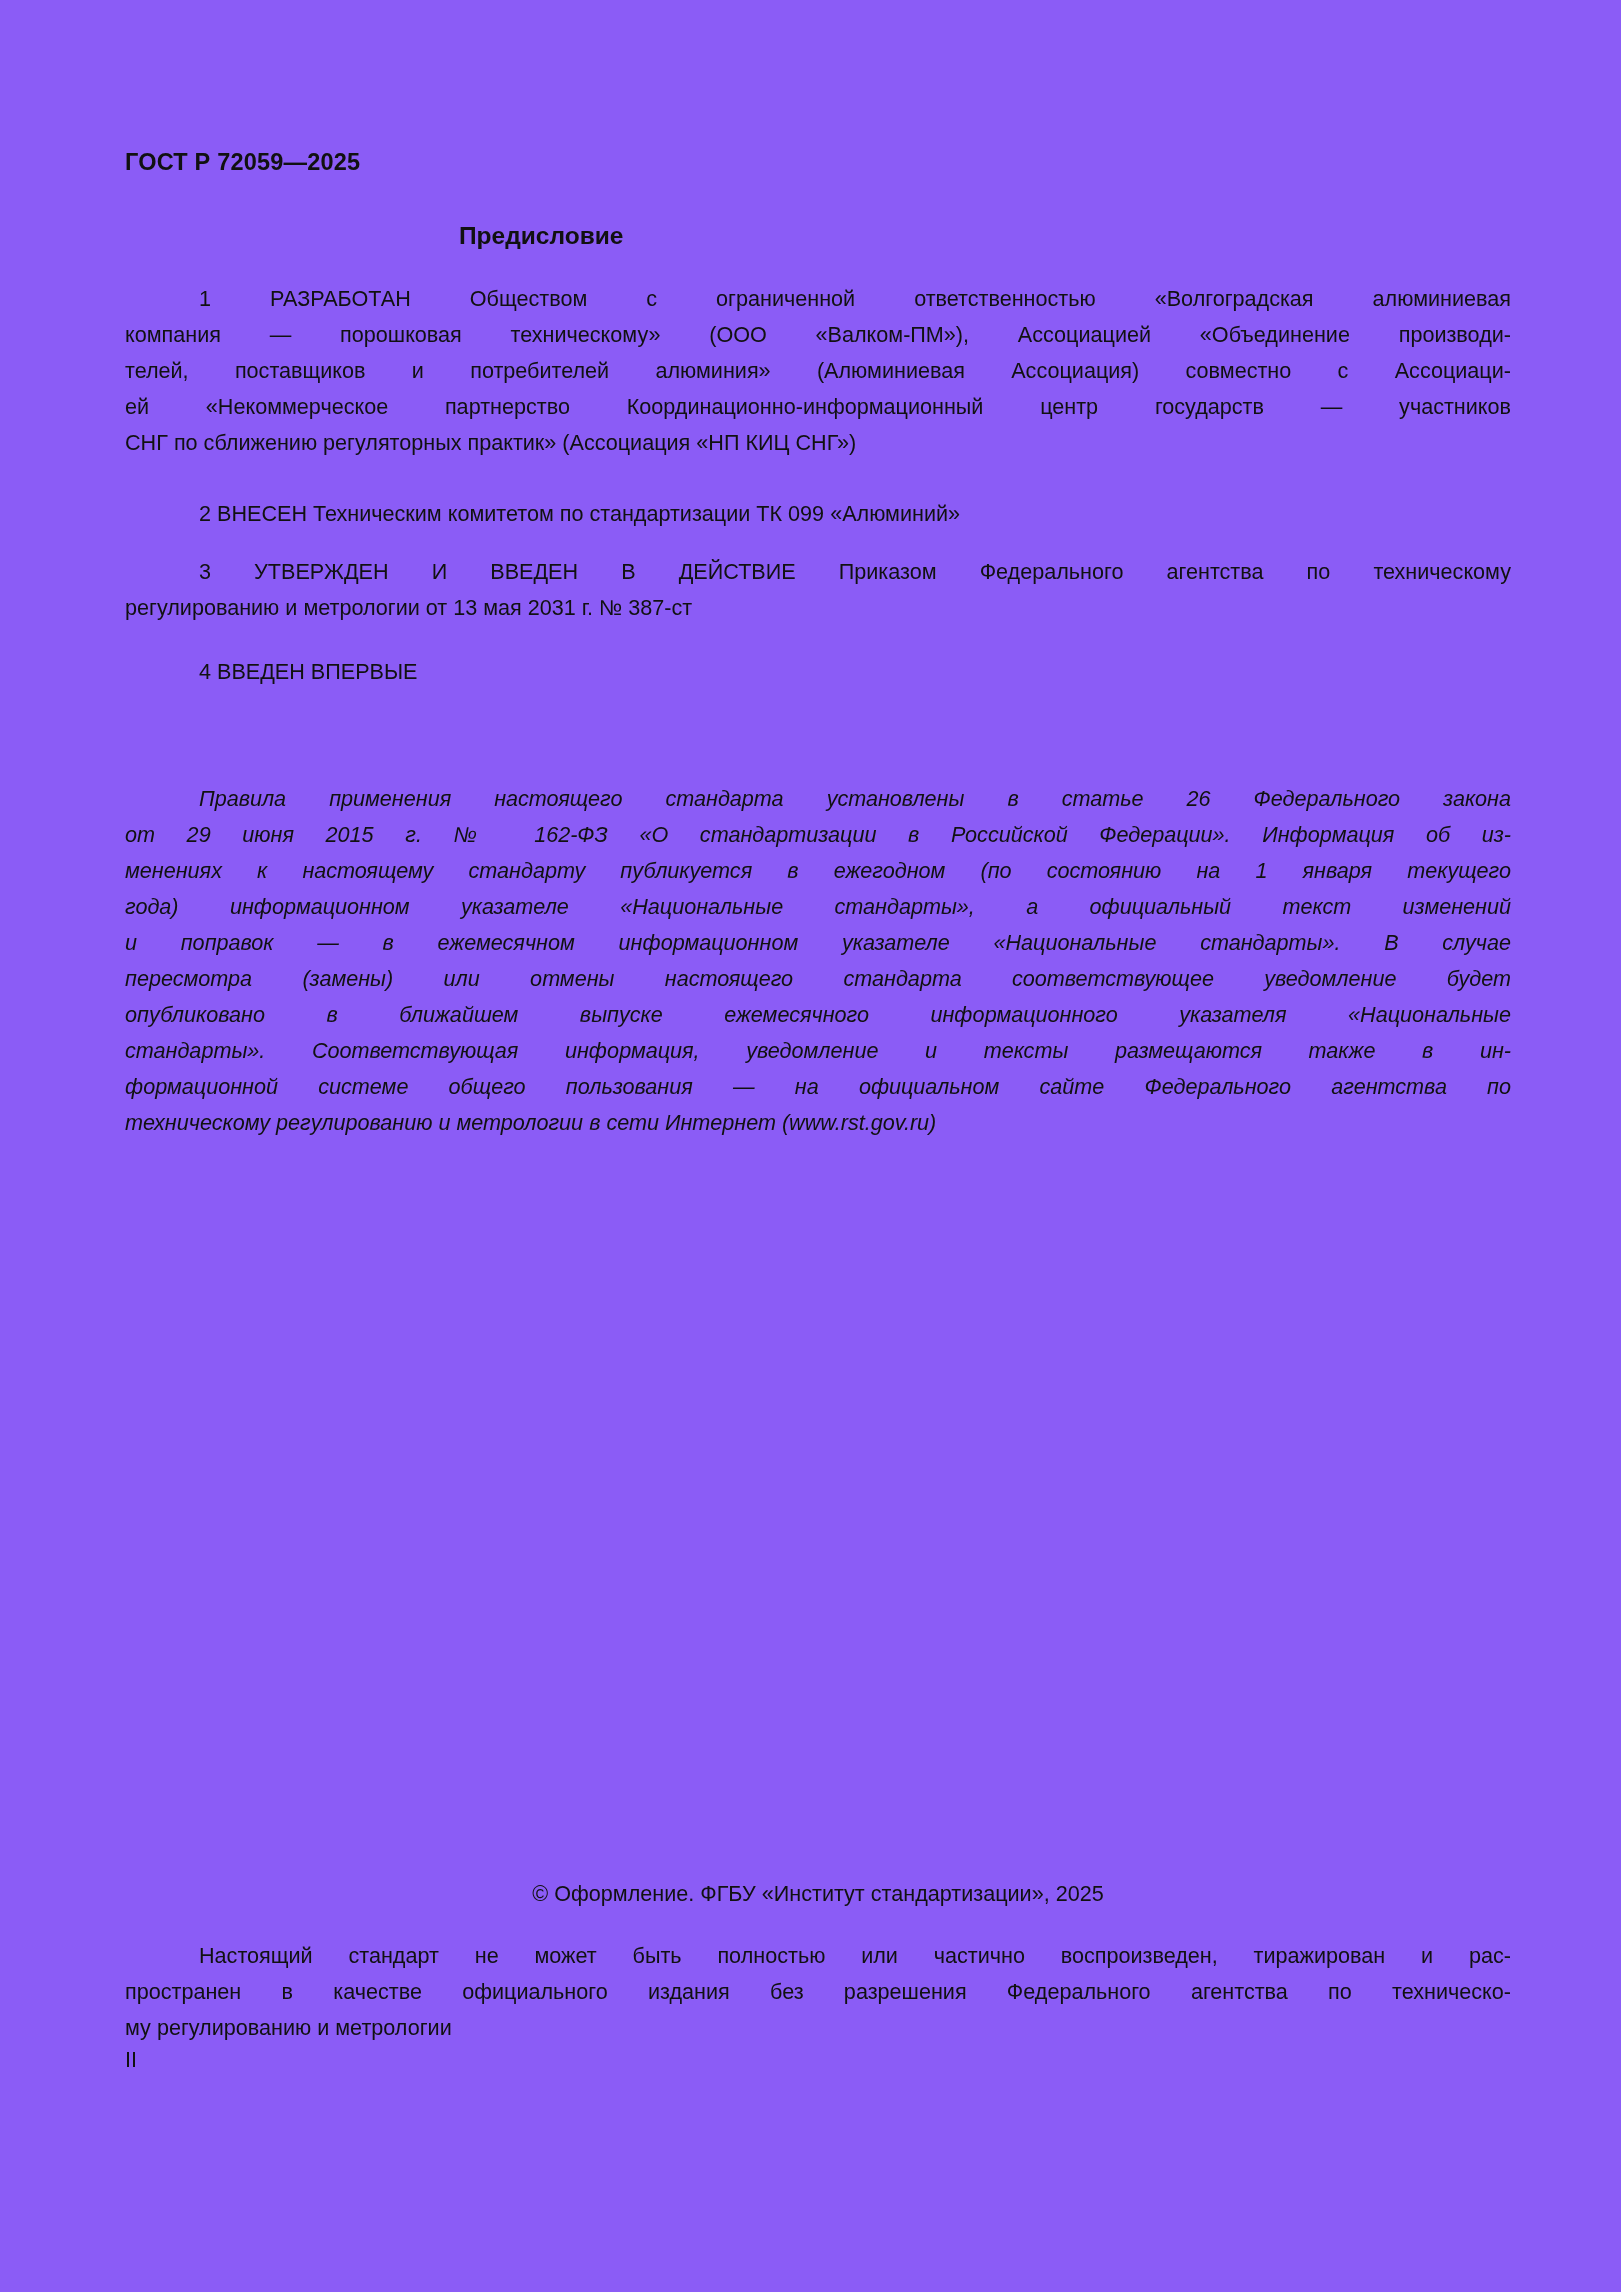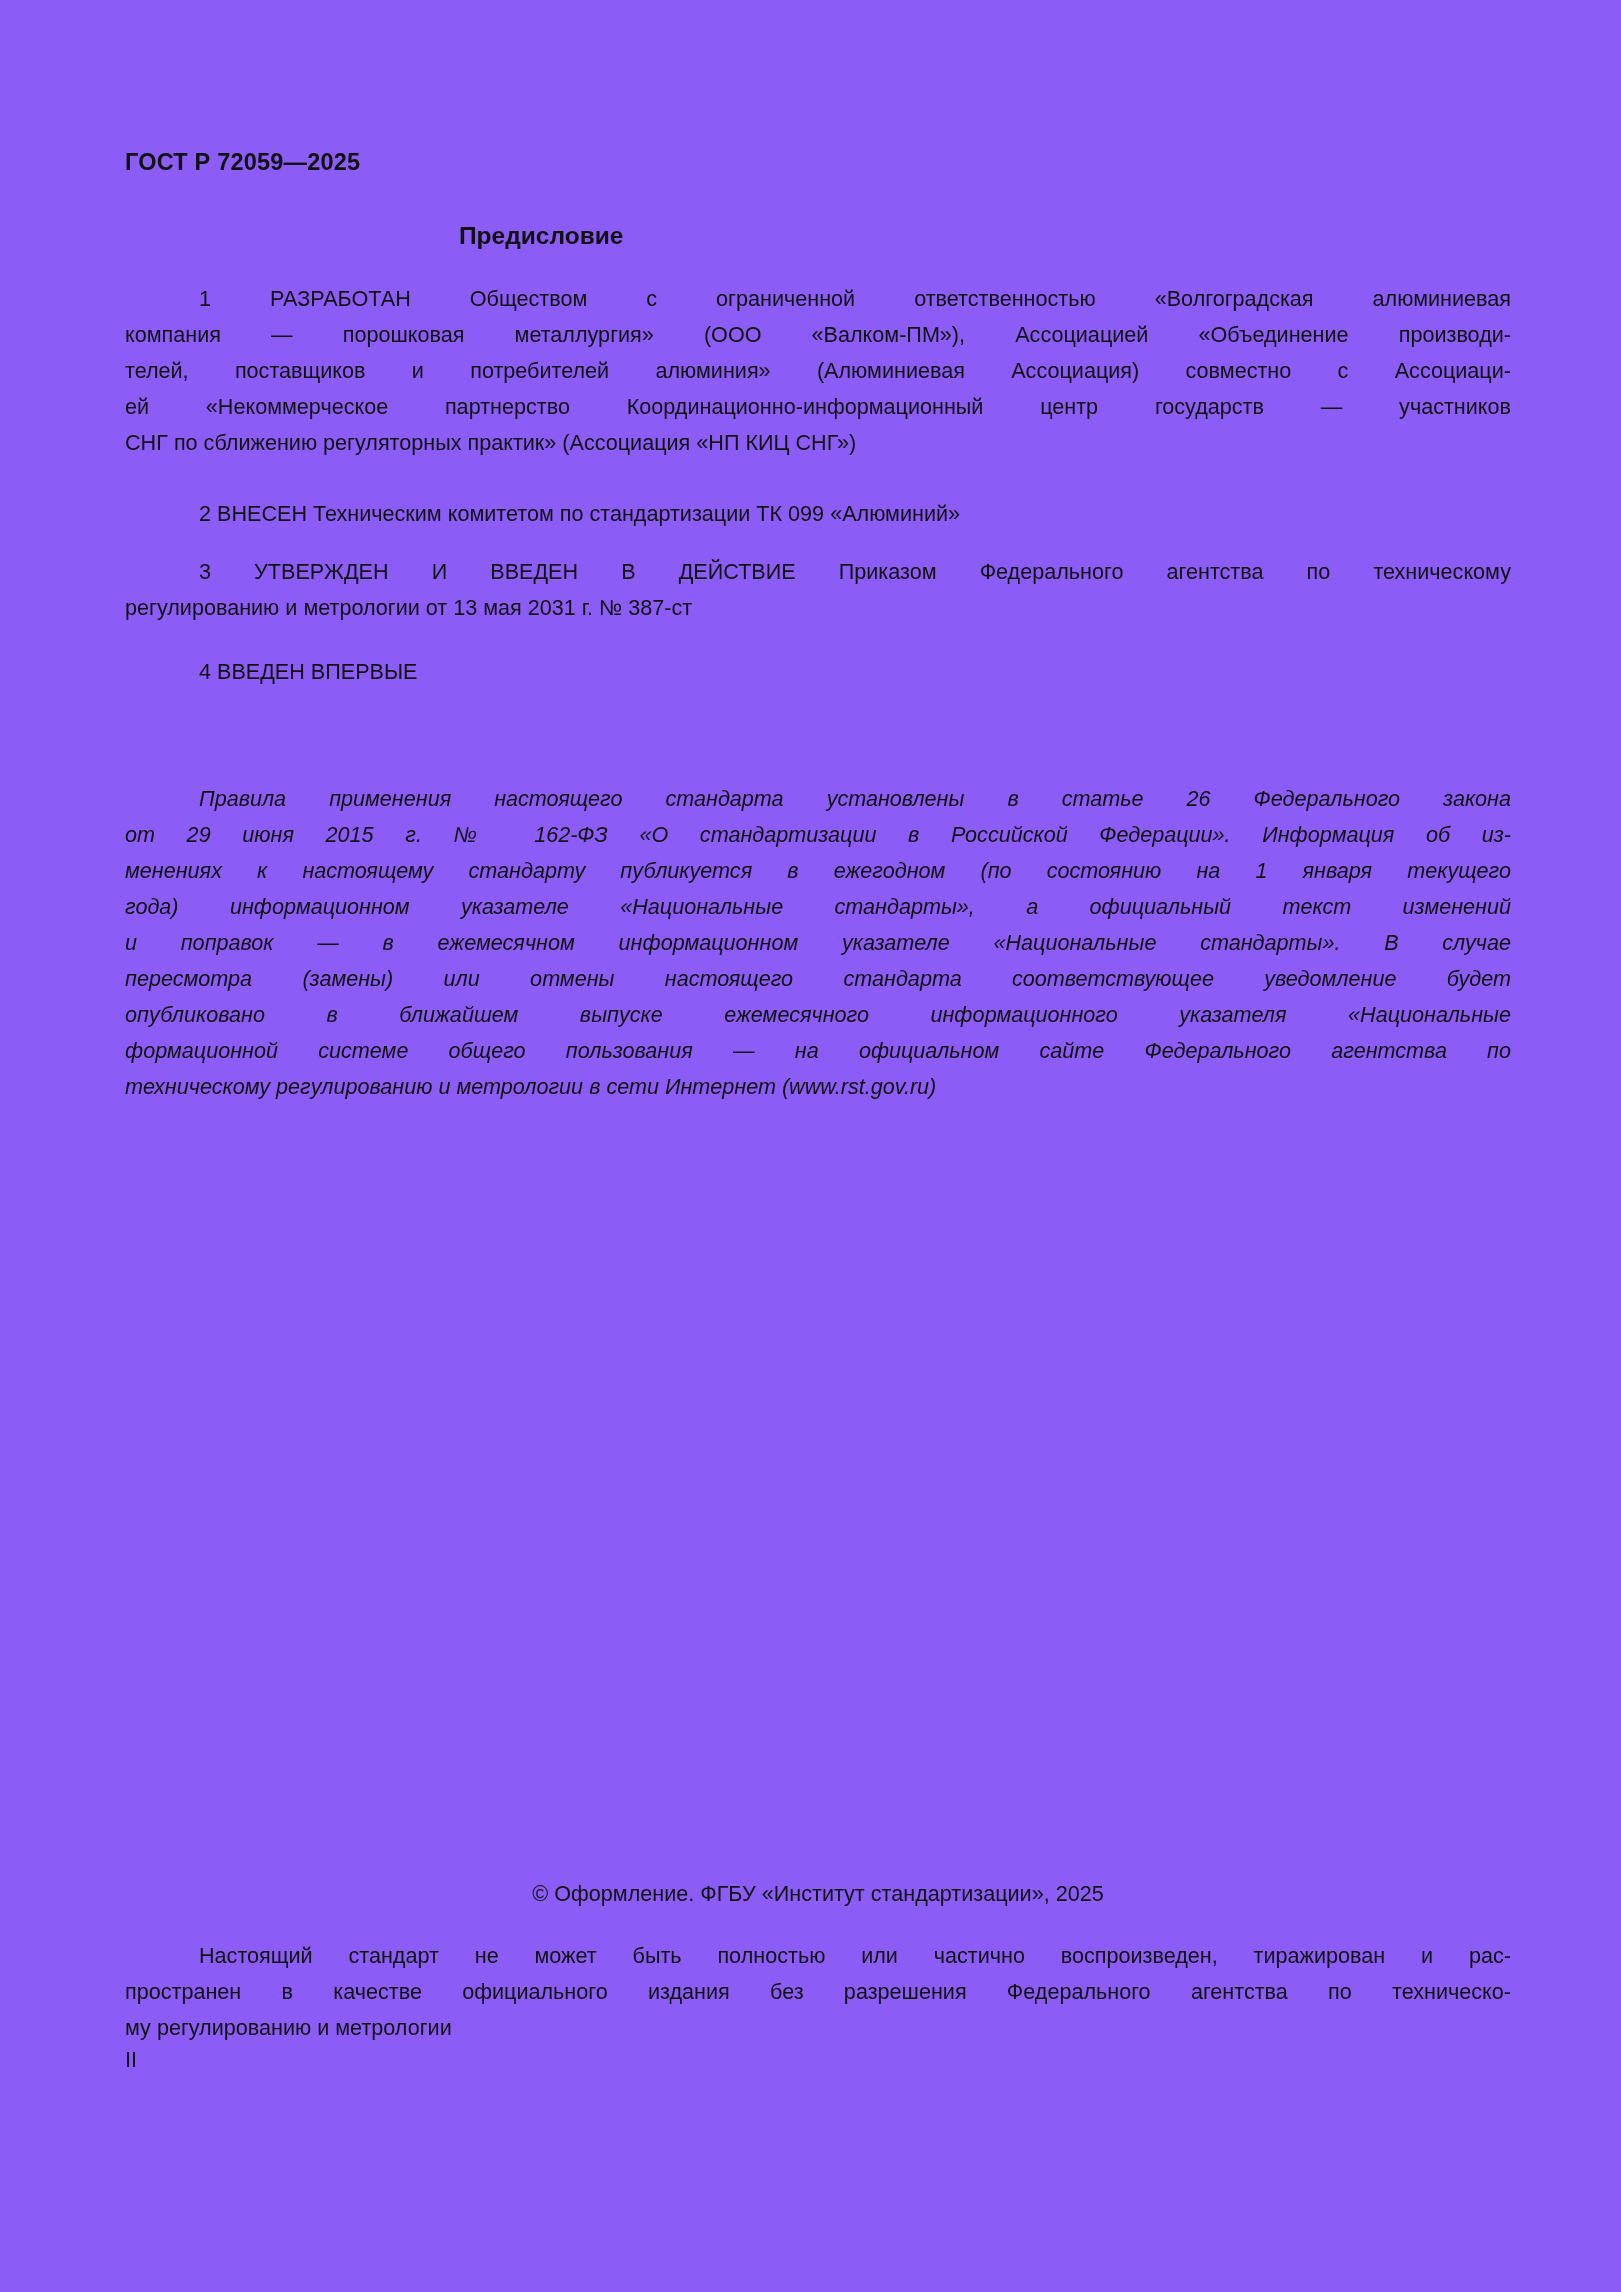--- a/index.html
+++ b/index.html
@@ -72,21 +72,21 @@
 <body>
 
 <div class="page">
 
   <div class="abs doc-number">ГОСТ Р 72059—2025</div>
 
   <div class="abs page-title">Предисловие</div>
 
   <div class="abs textblock para item-1">
       <div class="tline just">1 РАЗРАБОТАН Обществом с ограниченной ответственностью «Волгоградская алюминиевая</div>
-      <div class="tline just">компания — порошковая металлургия» (ООО «Валком-ПМ»), Ассоциацией «Объединение производи-</div>
+      <div class="tline just">компания — порошковая техническому» (ООО «Валком-ПМ»), Ассоциацией «Объединение производи-</div>
       <div class="tline just">телей, поставщиков и потребителей алюминия» (Алюминиевая Ассоциация) совместно с Ассоциаци-</div>
       <div class="tline just">ей «Некоммерческое партнерство Координационно-информационный центр государств — участников</div>
       <div class="tline">СНГ по сближению регуляторных практик» (Ассоциация «НП КИЦ СНГ»)</div>
     </div>
 
   <div class="abs textblock para item-2">
       <div class="tline">2 ВНЕСЕН Техническим комитетом по стандартизации ТК 099 «Алюминий»</div>
     </div>
 
   <div class="abs textblock para item-3">
@@ -99,20 +99,21 @@
     </div>
 
   <div class="abs textblock para legal-notice">
       <div class="tline just">Правила применения настоящего стандарта установлены в статье 26 Федерального закона</div>
       <div class="tline just">от 29 июня 2015 г. № 162-ФЗ «О стандартизации в Российской Федерации». Информация об из-</div>
       <div class="tline just">менениях к настоящему стандарту публикуется в ежегодном (по состоянию на 1 января текущего</div>
       <div class="tline just">года) информационном указателе «Национальные стандарты», а официальный текст изменений</div>
       <div class="tline just">и поправок — в ежемесячном информационном указателе «Национальные стандарты». В случае</div>
       <div class="tline just">пересмотра (замены) или отмены настоящего стандарта соответствующее уведомление будет</div>
       <div class="tline just">опубликовано в ближайшем выпуске ежемесячного информационного указателя «Национальные</div>
+      <div class="tline just">стандарты». Соответствующая информация, уведомление и тексты размещаются также в ин-</div>
       <div class="tline just">формационной системе общего пользования — на официальном сайте Федерального агентства по</div>
       <div class="tline">техническому регулированию и метрологии в сети Интернет (www.rst.gov.ru)</div>
     </div>
 
   <div class="abs textblock copyright-line">© Оформление. ФГБУ «Институт стандартизации», 2025</div>
 
   <div class="abs textblock para distribution">
       <div class="tline just">Настоящий стандарт не может быть полностью или частично воспроизведен, тиражирован и рас-</div>
       <div class="tline just">пространен в качестве официального издания без разрешения Федерального агентства по техническо-</div>
       <div class="tline">му регулированию и метрологии</div>

